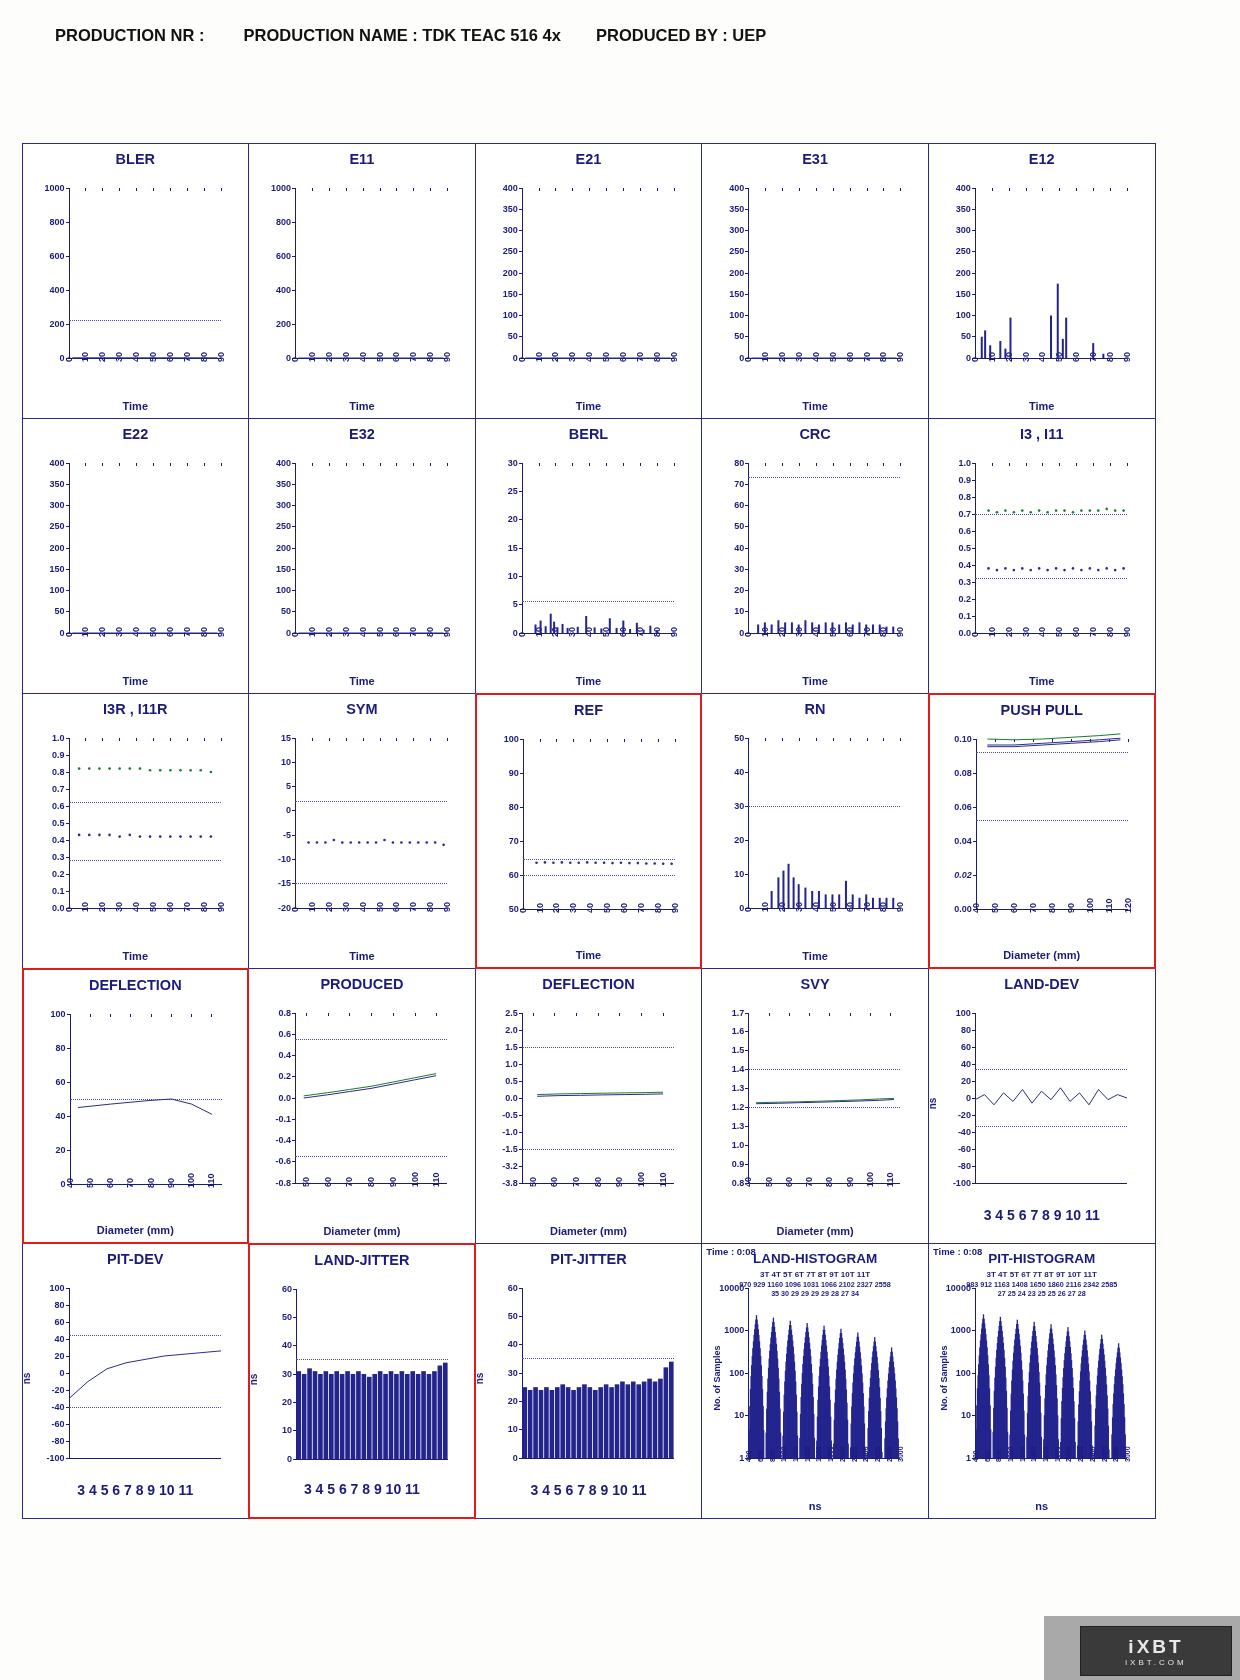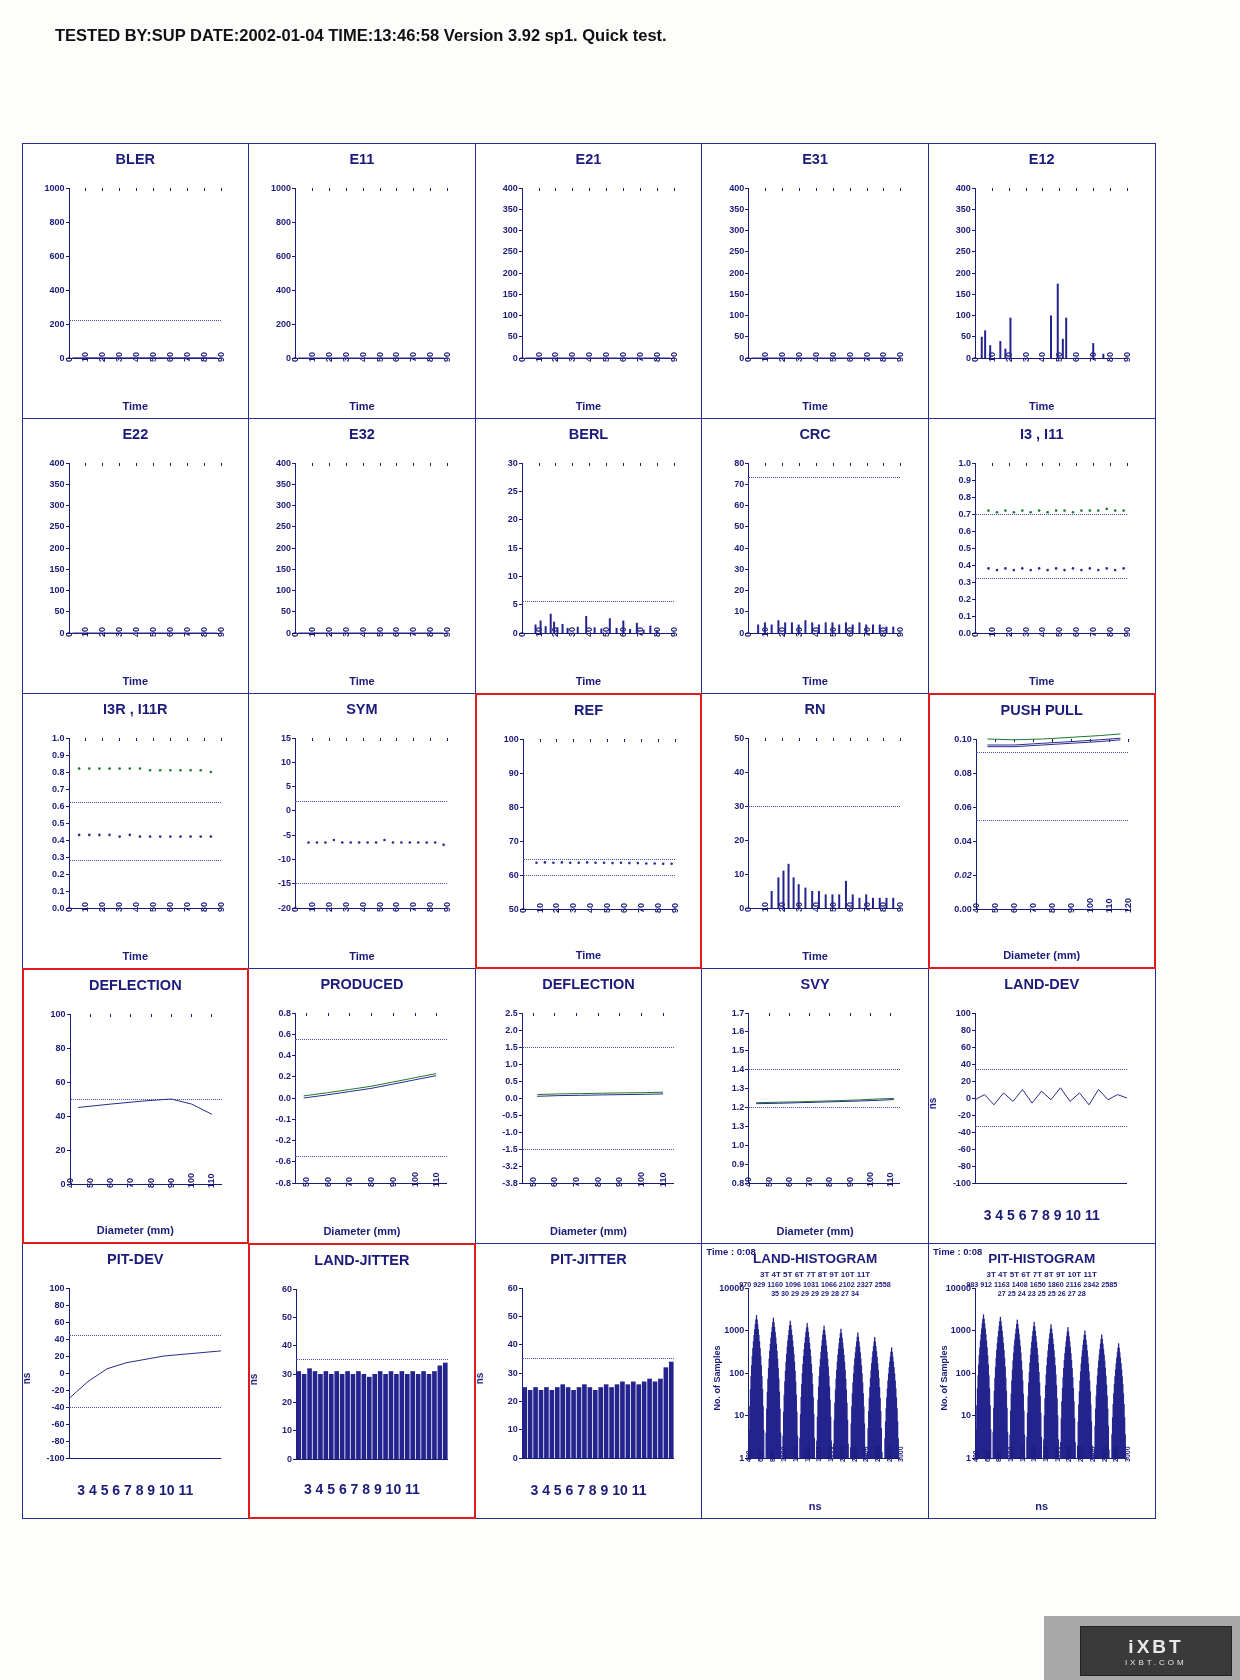--- a/index.html
+++ b/index.html
@@ -47,21 +47,27 @@
   .wm1{font-size:19px;font-weight:bold;letter-spacing:3px;}
   .wm2{font-size:8px;letter-spacing:3px;}
   .shade{position:absolute;right:0;bottom:0;width:196px;height:64px;background:#9a9a9a;opacity:.85;}
 </style>
 </head>
 <body>
 
 <div class="page">
 
   <div class="header">
-    <div>TESTED BY:SUP DATE:2002-01-04  TIME:13:46:58 Version 3.92 sp1. Quick test.</div>
+    <div>
+      <span>PRODUCTION NR :</span>
+      <span class="sp" style="width:30px"></span>
+      <span>PRODUCTION NAME : TDK TEAC 516 4x</span>
+      <span class="sp" style="width:26px"></span>
+      <span>PRODUCED BY : UEP</span>
+    </div>
   </div>
 
   <div class="grid">
       <div class="cell">
         <div class="title">BLER</div>
         <div class="plot" style="left: 46px; top: 44px; width: 152px; height: 170px;">
           <div class="axline" style="left: 0px; top: 0px; width: 1px; height: 170px;"></div>
           <div class="axline" style="left: 0px; top: 170px; width: 152px; height: 1px;"></div>
           <div class="ytick" style="top: 170px;">0</div>
           <div class="ytickmark" style="top: 170px;"></div>
@@ -982,21 +988,21 @@
       </div>
       <div class="cell">
         <div class="title">PRODUCED</div>
         <div class="plot" style="left: 46px; top: 44px; width: 152px; height: 170px;">
           <div class="axline" style="left: 0px; top: 0px; width: 1px; height: 170px;"></div>
           <div class="axline" style="left: 0px; top: 170px; width: 152px; height: 1px;"></div>
           <div class="ytick" style="top: 170px;">-0.8</div>
           <div class="ytickmark" style="top: 170px;"></div>
           <div class="ytick" style="top: 148.75px;">-0.6</div>
           <div class="ytickmark" style="top: 148.75px;"></div>
-          <div class="ytick" style="top: 127.5px;">-0.2</div>
+          <div class="ytick" style="top: 127.5px;">-0.4</div>
           <div class="ytickmark" style="top: 127.5px;"></div>
           <div class="ytick" style="top: 106.25px;">-0.1</div>
           <div class="ytickmark" style="top: 106.25px;"></div>
           <div class="ytick" style="top: 85px;">0.0</div>
           <div class="ytickmark" style="top: 85px;"></div>
           <div class="ytick" style="top: 63.75px;">0.2</div>
           <div class="ytickmark" style="top: 63.75px;"></div>
           <div class="ytick" style="top: 42.5px;">0.4</div>
           <div class="ytickmark" style="top: 42.5px;"></div>
           <div class="ytick" style="top: 21.25px;">0.6</div>

